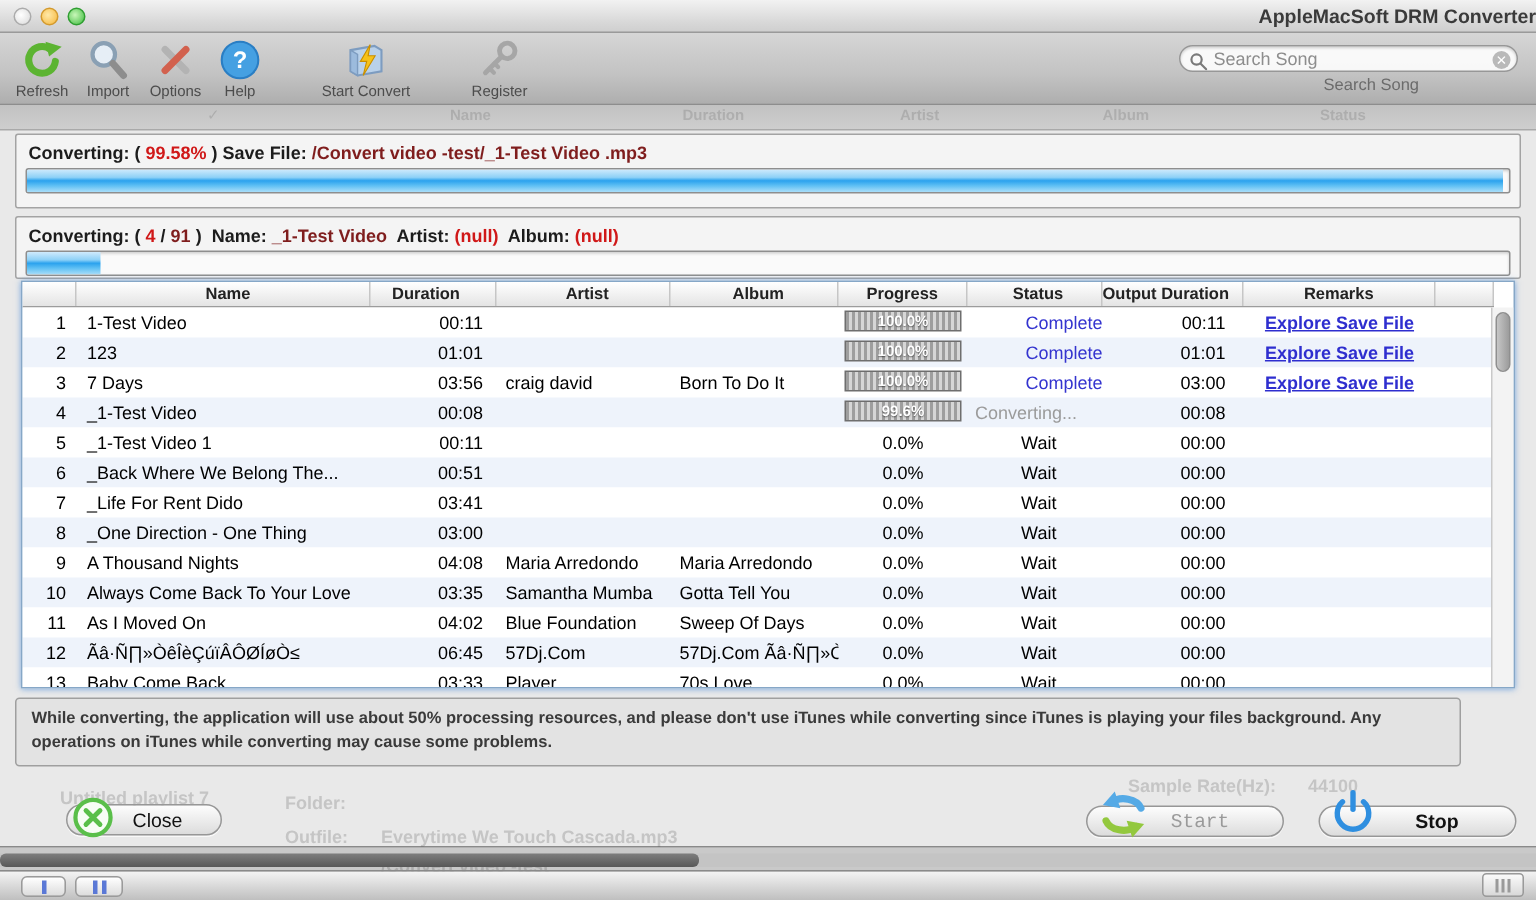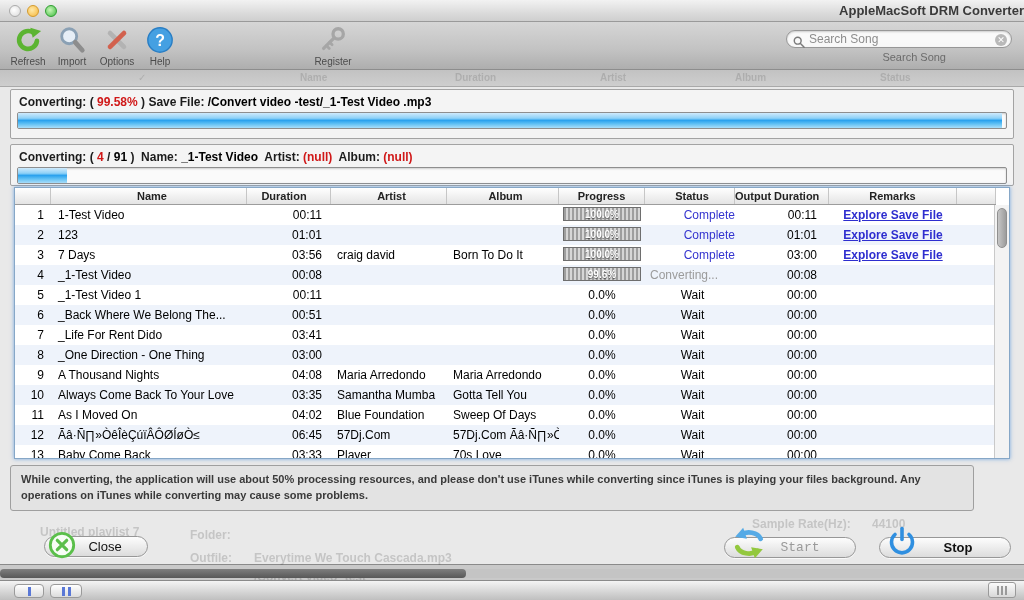--- a/index.html
+++ b/index.html
@@ -57,21 +57,21 @@
   
   .sheet { position:absolute; top:86px; left:0; width:1024px; height:479px;
     background:#e9e9e9; border-top:1px solid #a9a9a9; border-bottom:1px solid #8a8a8a; }
 
   .convbox { position:absolute; left:10px; width:1004px; background:#f4f4f4;
     border:1px solid #a3a3a3; border-radius:2px; }
   .convbox.one { top:2px;  height:50px; }
   .convbox.two { top:57px; height:42px; }
   .convline { padding:5px 8px 3px 8px; font-size:12px; font-weight:bold; color:#1c1c1c; white-space:nowrap; }
   .convline .red  { color:#d01818; }
-  .convline .blue { color:#000000; }
+  .convline .blue { color:#7f1d1d; }
   .aquatrack { margin:0 6px; height:17px; background:#fafafa; border:1px solid #8e8e8e;
     border-radius:2px; box-shadow:inset 0 1px 2px rgba(0,0,0,.18); overflow:hidden; }
   .aquafill { height:100%;
     background:linear-gradient(180deg,#cfeafc 0%,#8ed1f7 35%,#2ba2ee 50%,#5fc0f4 72%,#aadef9 100%); }
 
   
   .songtable { position:absolute; left:14px; top:100px; width:996px; height:272px;
     background:#fff; border:1px solid #86a7c7; box-shadow:0 0 4px rgba(90,150,220,.8);
     overflow:hidden; }
   .thead, .trow { display:grid;
@@ -181,20 +181,29 @@
     <span class="tlabel">Options</span>
   </div>
   <div class="tbitem tb-help">
     <span class="ticon">
       <svg width="30" height="30" viewBox="0 0 32 32">
         <circle cx="16" cy="16" r="13" fill="#45a0e2" stroke="#2a7ec4" stroke-width="1.5"></circle>
         <text x="16" y="22" text-anchor="middle" font-size="17" font-weight="bold" fill="#ffffff" font-family="Liberation Sans, sans-serif">?</text>
       </svg></span>
     <span class="tlabel">Help</span>
   </div>
+  <div class="tbitem tb-start">
+    <span class="ticon">
+      <svg width="30" height="30" viewBox="0 0 32 32">
+        <path d="M5 9 L22 6 L27 9 L27 24 L10 27 L5 24 Z" fill="#b9d1ea" stroke="#7d9cc0" stroke-width="1.5"></path>
+        <path d="M5 9 L10 12 L10 27 L5 24 Z" fill="#9cbbdd" stroke="#7d9cc0" stroke-width="1"></path>
+        <polygon points="19,5 12,17 16.5,17 14,27 22.5,13 17.5,13" fill="#f6c21a" stroke="#c98f00" stroke-width="0.8"></polygon>
+      </svg></span>
+    <span class="tlabel">Start Convert</span>
+  </div>
   <div class="tbitem tb-register">
     <span class="ticon">
       <svg width="30" height="30" viewBox="0 0 32 32">
         <circle cx="21.5" cy="9.5" r="5.5" fill="none" stroke="#a6a6a6" stroke-width="3.5"></circle>
         <line x1="17.5" y1="13.5" x2="6" y2="25" stroke="#a6a6a6" stroke-width="3.5" stroke-linecap="round"></line>
         <line x1="9" y1="22" x2="12" y2="25" stroke="#a6a6a6" stroke-width="3" stroke-linecap="round"></line>
         <line x1="12.5" y1="18.5" x2="15" y2="21" stroke="#a6a6a6" stroke-width="3" stroke-linecap="round"></line>
       </svg></span>
     <span class="tlabel">Register</span>
   </div>

